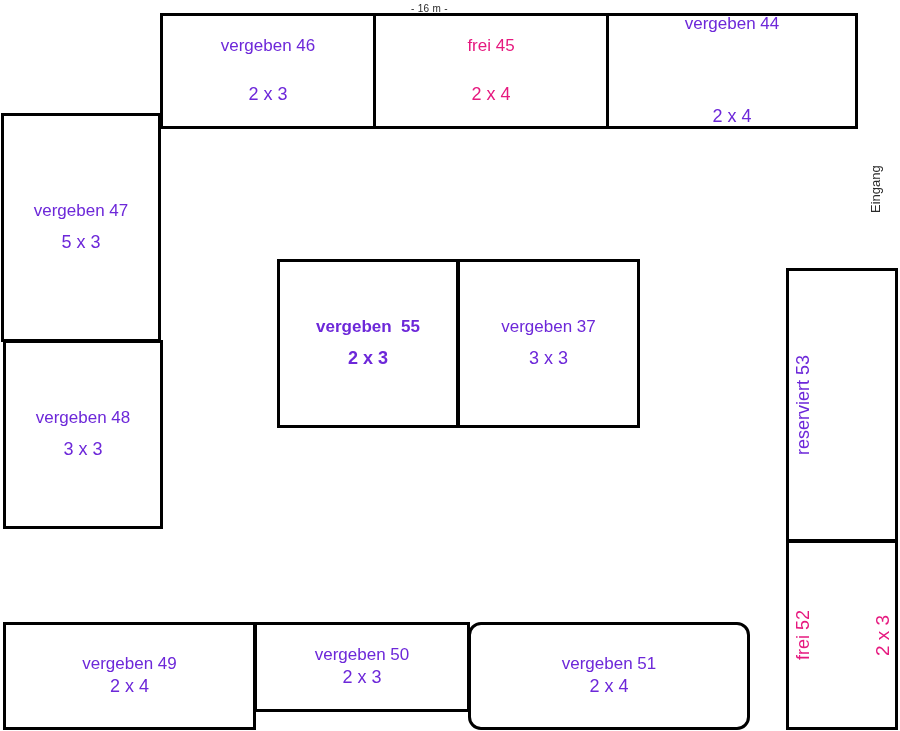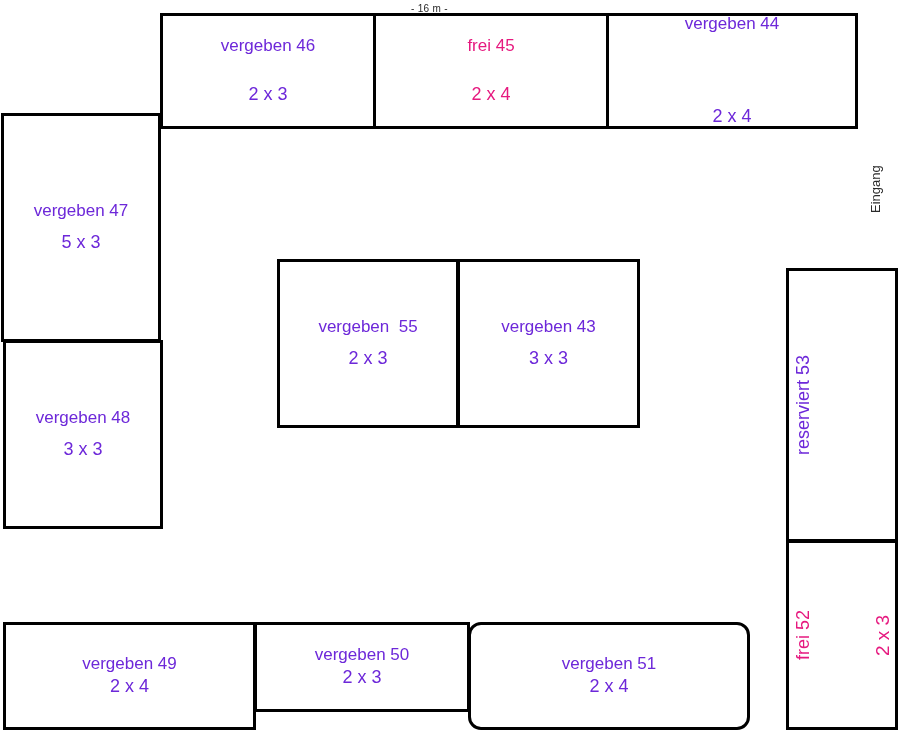--- a/index.html
+++ b/index.html
@@ -119,27 +119,27 @@
   <div class="booth gap-md" style="left:1px; top:113px; width:160px; height:229px;">
     <div class="bname">vergeben 47</div>
     <div class="bsize">5 x 3</div>
   </div>
 
   <div class="booth gap-md" style="left:3px; top:340px; width:160px; height:189px;">
     <div class="bname">vergeben 48</div>
     <div class="bsize">3 x 3</div>
   </div>
 
-  <div class="booth gap-md" style="left:277px; top:259px; width:182px; height:169px;">
+  <div class="booth gap-md" style="left:277px; top:259px; width:182px; height:169px;font-weight:bold;">
     <div class="bname">vergeben  55</div>
     <div class="bsize">2 x 3</div>
   </div>
 
   <div class="booth gap-md" style="left:457px; top:259px; width:183px; height:169px;">
-    <div class="bname">vergeben 43</div>
+    <div class="bname">vergeben 37</div>
     <div class="bsize">3 x 3</div>
   </div>
 
   <div class="booth rot" style="left:786px; top:268px; width:112px; height:274px;">
     <div class="bname">reserviert 53</div>
     <div class="bsize">2 x 4</div>
   </div>
 
   <div class="booth rot free" style="left:786px; top:540px; width:112px; height:190px;">
     <div class="bname">frei 52</div>

